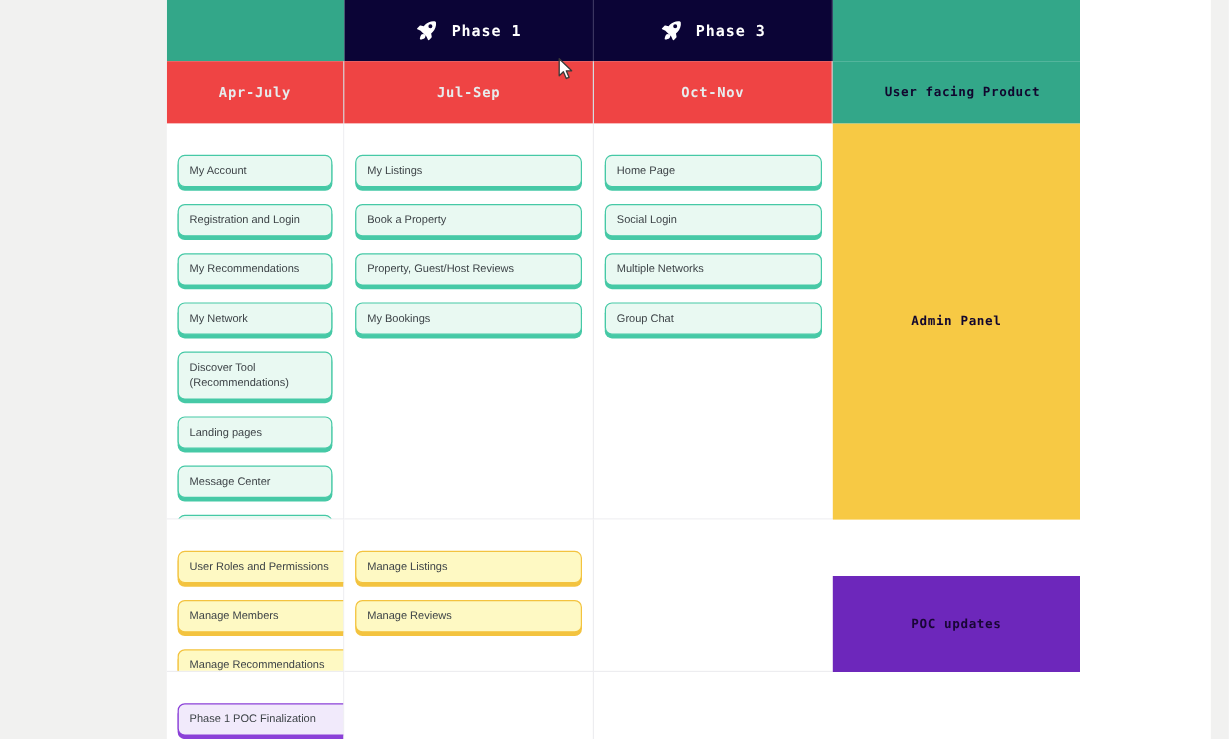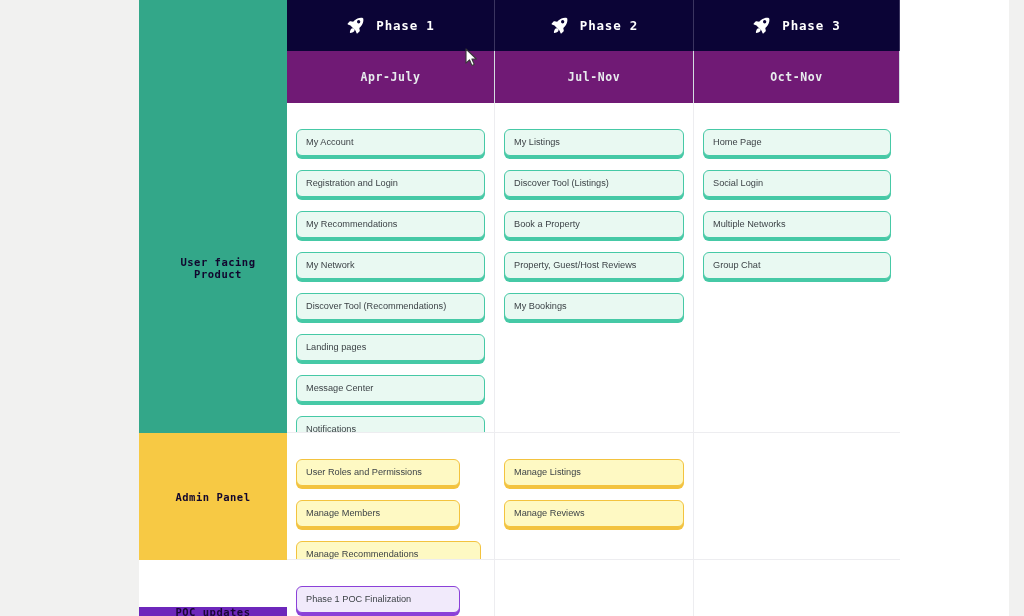--- a/index.html
+++ b/index.html
@@ -55,21 +55,21 @@
     color: #ffffff;
     font-family: "DejaVu Sans Mono", monospace;
     font-size: 12.5px;
     font-weight: bold;
     letter-spacing: 0.8px;
     white-space: nowrap;
   }
 
   
   .date-head {
-    background: #701a75;
+    background: #ef4444;
     display: flex;
     align-items: center;
     justify-content: center;
     border-right: 1px solid #d4dde1;
     box-sizing: border-box;
   }
   .date-head:last-of-type { border-right: none; }
   .date-label {
     color: #e7eced;
     font-family: "DejaVu Sans Mono", monospace;
@@ -162,63 +162,55 @@
   <div class="corner-cell"></div>
 
   <div class="phase-head">
     <svg class="rocket-icon" viewBox="0 0 24 24" fill="#ffffff">
       <path d="M20.5 2.2c-3.6-.5-7.3.9-9.9 3.5L9 7.3l-3.2-.6c-.5-.1-1 .1-1.3.4L2.2 9.4c-.4.4-.3 1.1.2 1.3l3.3 1.4.2.2 5.9 5.9.2.2 1.4 3.3c.2.5.9.6 1.3.2l2.3-2.3c.3-.3.5-.8.4-1.3l-.6-3.2 1.6-1.6c2.6-2.6 4-6.3 3.5-9.9-.1-.6-.6-1.1-1.4-1.4zM16 9.4a2.1 2.1 0 1 1 0-4.2 2.1 2.1 0 0 1 0 4.2z"></path>
       <path d="M6.6 16.2c-1 1-1.5 3.1-1.7 4.4-.1.5.3.9.8.8 1.3-.2 3.4-.7 4.4-1.7.9-.9.9-2.5 0-3.5-1-.9-2.6-.9-3.5 0z"></path>
     </svg>
     <span class="phase-label">Phase 1</span>
   </div>
 
-  <div class="phase-head">
-    <svg class="rocket-icon" viewBox="0 0 24 24" fill="#ffffff">
-      <path d="M20.5 2.2c-3.6-.5-7.3.9-9.9 3.5L9 7.3l-3.2-.6c-.5-.1-1 .1-1.3.4L2.2 9.4c-.4.4-.3 1.1.2 1.3l3.3 1.4.2.2 5.9 5.9.2.2 1.4 3.3c.2.5.9.6 1.3.2l2.3-2.3c.3-.3.5-.8.4-1.3l-.6-3.2 1.6-1.6c2.6-2.6 4-6.3 3.5-9.9-.1-.6-.6-1.1-1.4-1.4zM16 9.4a2.1 2.1 0 1 1 0-4.2 2.1 2.1 0 0 1 0 4.2z"></path>
-      <path d="M6.6 16.2c-1 1-1.5 3.1-1.7 4.4-.1.5.3.9.8.8 1.3-.2 3.4-.7 4.4-1.7.9-.9.9-2.5 0-3.5-1-.9-2.6-.9-3.5 0z"></path>
-    </svg>
-    <span class="phase-label">Phase 2</span>
-  </div>
 
   <div class="phase-head">
     <svg class="rocket-icon" viewBox="0 0 24 24" fill="#ffffff">
       <path d="M20.5 2.2c-3.6-.5-7.3.9-9.9 3.5L9 7.3l-3.2-.6c-.5-.1-1 .1-1.3.4L2.2 9.4c-.4.4-.3 1.1.2 1.3l3.3 1.4.2.2 5.9 5.9.2.2 1.4 3.3c.2.5.9.6 1.3.2l2.3-2.3c.3-.3.5-.8.4-1.3l-.6-3.2 1.6-1.6c2.6-2.6 4-6.3 3.5-9.9-.1-.6-.6-1.1-1.4-1.4zM16 9.4a2.1 2.1 0 1 1 0-4.2 2.1 2.1 0 0 1 0 4.2z"></path>
       <path d="M6.6 16.2c-1 1-1.5 3.1-1.7 4.4-.1.5.3.9.8.8 1.3-.2 3.4-.7 4.4-1.7.9-.9.9-2.5 0-3.5-1-.9-2.6-.9-3.5 0z"></path>
     </svg>
     <span class="phase-label">Phase 3</span>
   </div>
 
   <div class="corner-cell"></div>
   <div class="date-head">
     <span class="date-label">Apr-July</span>
   </div>
   <div class="date-head">
-    <span class="date-label">Jul-Nov</span>
+    <span class="date-label">Jul-Sep</span>
   </div>
   <div class="date-head">
     <span class="date-label">Oct-Nov</span>
   </div>
 
   <div class="lane-label lane-user">
     <span>User facing Product</span>
   </div>
   <div class="cell">
     <div class="card card-green">My Account</div>
     <div class="card card-green">Registration and Login</div>
     <div class="card card-green">My Recommendations</div>
     <div class="card card-green">My Network</div>
     <div class="card card-green">Discover Tool (Recommendations)</div>
     <div class="card card-green">Landing pages</div>
     <div class="card card-green">Message Center</div>
     <div class="card card-green">Notifications</div>
   </div>
   <div class="cell">
     <div class="card card-green">My Listings</div>
-    <div class="card card-green">Discover Tool (Listings)</div>
     <div class="card card-green">Book a Property</div>
     <div class="card card-green">Property, Guest/Host Reviews</div>
     <div class="card card-green">My Bookings</div>
   </div>
   <div class="cell last-col">
     <div class="card card-green">Home Page</div>
     <div class="card card-green">Social Login</div>
     <div class="card card-green">Multiple Networks</div>
     <div class="card card-green">Group Chat</div>
   </div>

